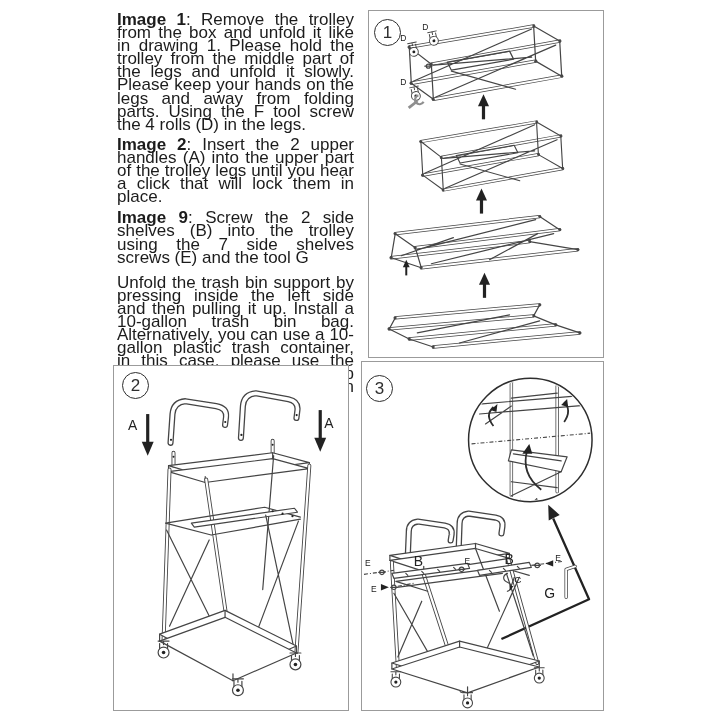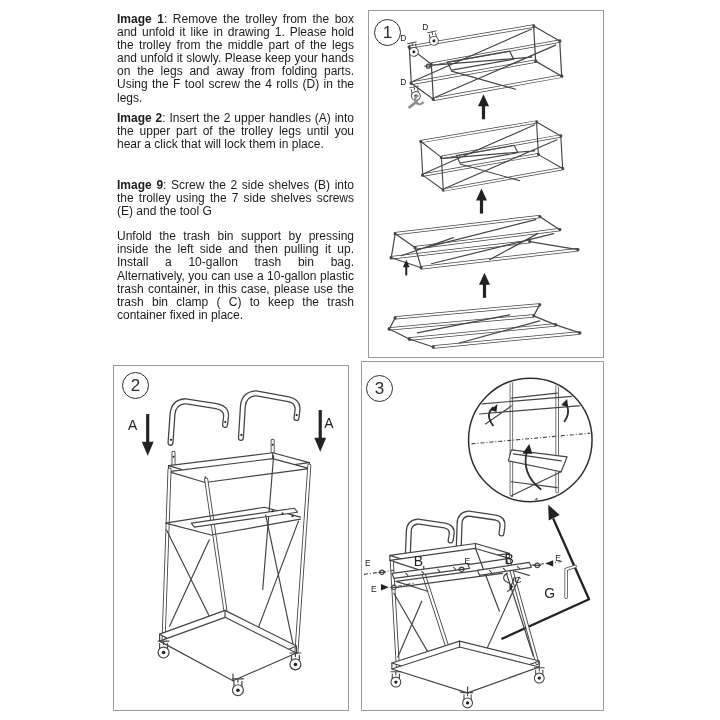--- a/index.html
+++ b/index.html
@@ -1,23 +1,23 @@
 <!DOCTYPE html>
 <html><head>
 <meta charset="utf-8">
 <style>
   html,body{margin:0;padding:0;background:#e8e8e8;}
   .page{position:relative;width:720px;height:720px;background:#ffffff;overflow:hidden;
         font-family:"Liberation Sans",sans-serif;}
   
   .text-col{position:absolute;left:117px;top:13px;width:237px;color:#1c1c1c;
-            font-size:12px;line-height:13.1px;text-align:justify;}
+            font-size:17px;line-height:13.1px;text-align:justify;}
   .text-col p{margin:0;}
   .text-col p.p1{margin-bottom:7px;}
-  .text-col p.p2{margin-bottom:28px;}
+  .text-col p.p2{margin-bottom:8px;}
   .text-col p.p3{margin-bottom:12px;}
   .text-col b{font-weight:bold;}
   
   .panel{position:absolute;border:1.5px solid #9b9b9b;background:#fff;box-sizing:border-box;}
   .panel1{left:368px;top:10px;width:236px;height:348px;}
   .panel2{left:113px;top:365px;width:236px;height:346px;}
   .panel3{left:361px;top:361px;width:243px;height:350px;}
   .panel svg{position:absolute;left:0;top:0;width:100%;height:100%;}
   .fig-badge{position:absolute;width:25px;height:25px;border:1.7px solid #2e2e2e;border-radius:50%;
              display:flex;align-items:center;justify-content:center;font-size:17px;color:#2e2e2e;

